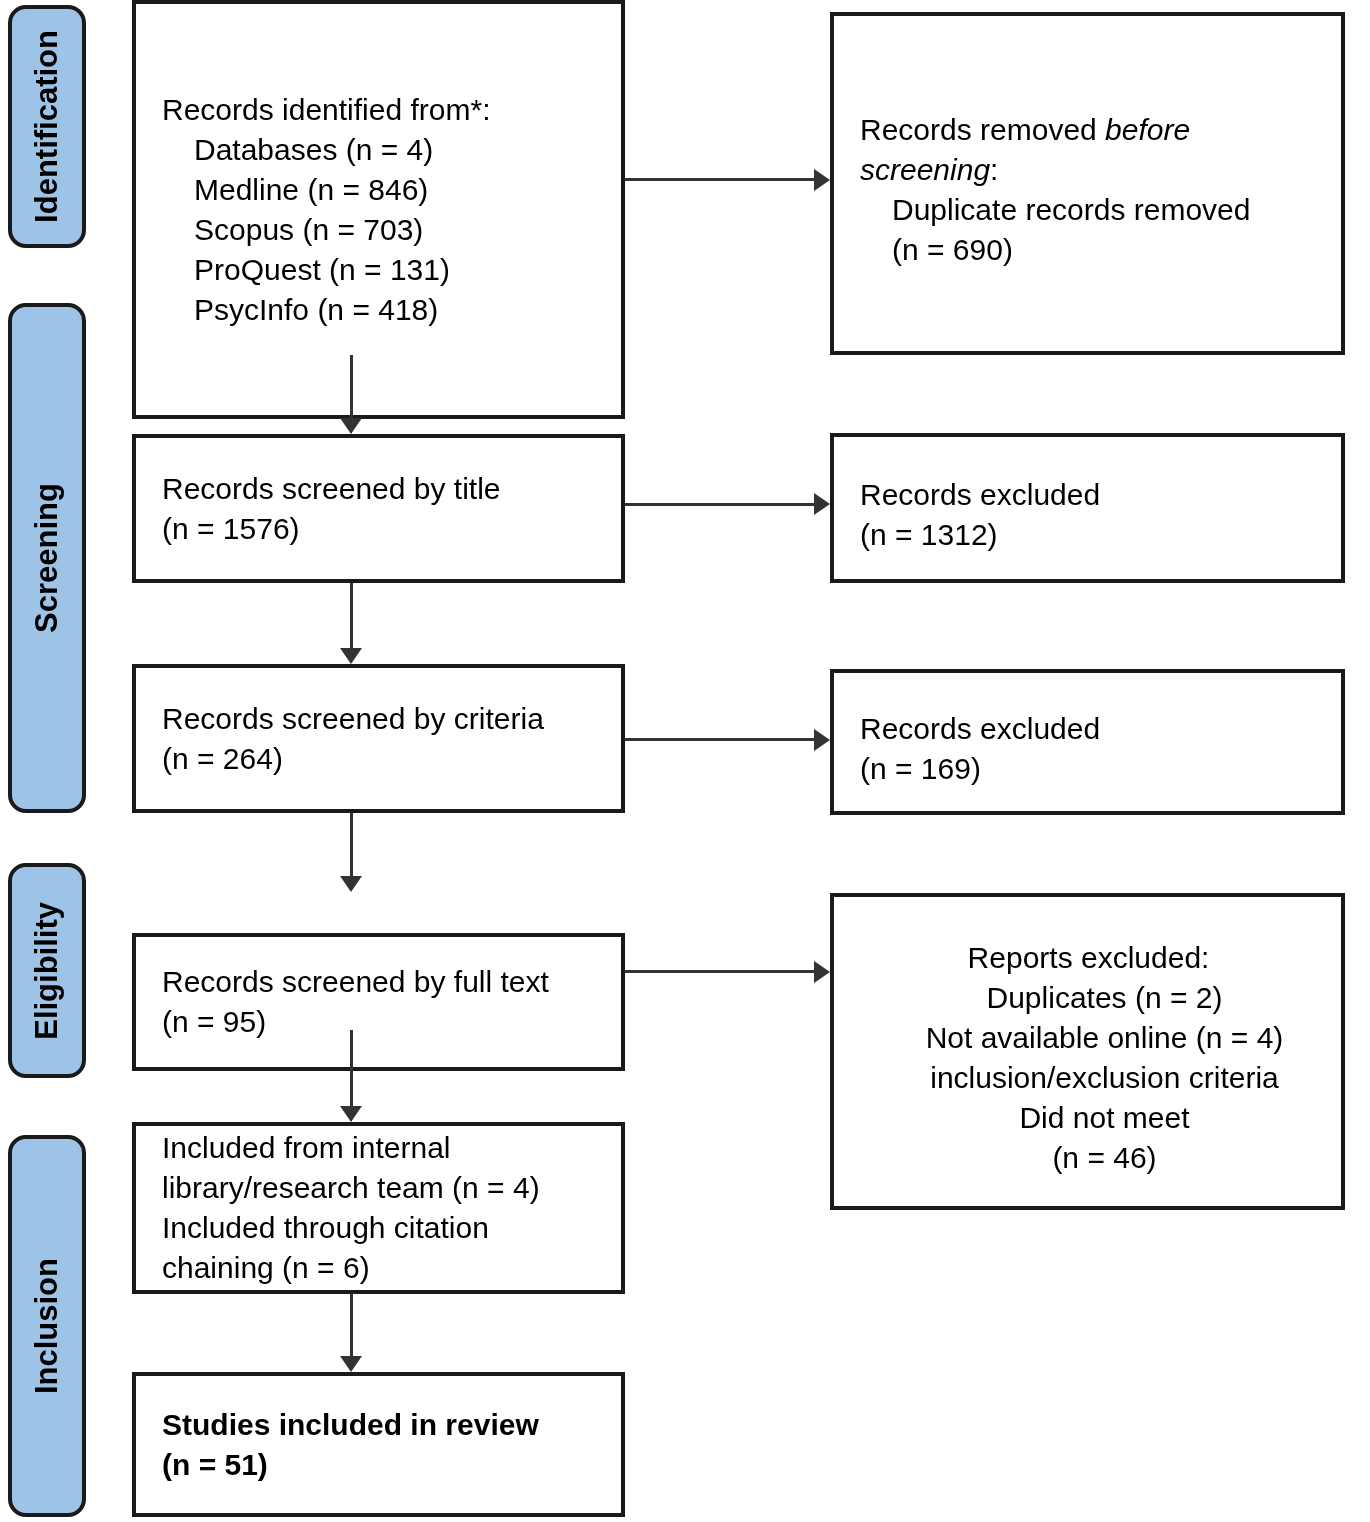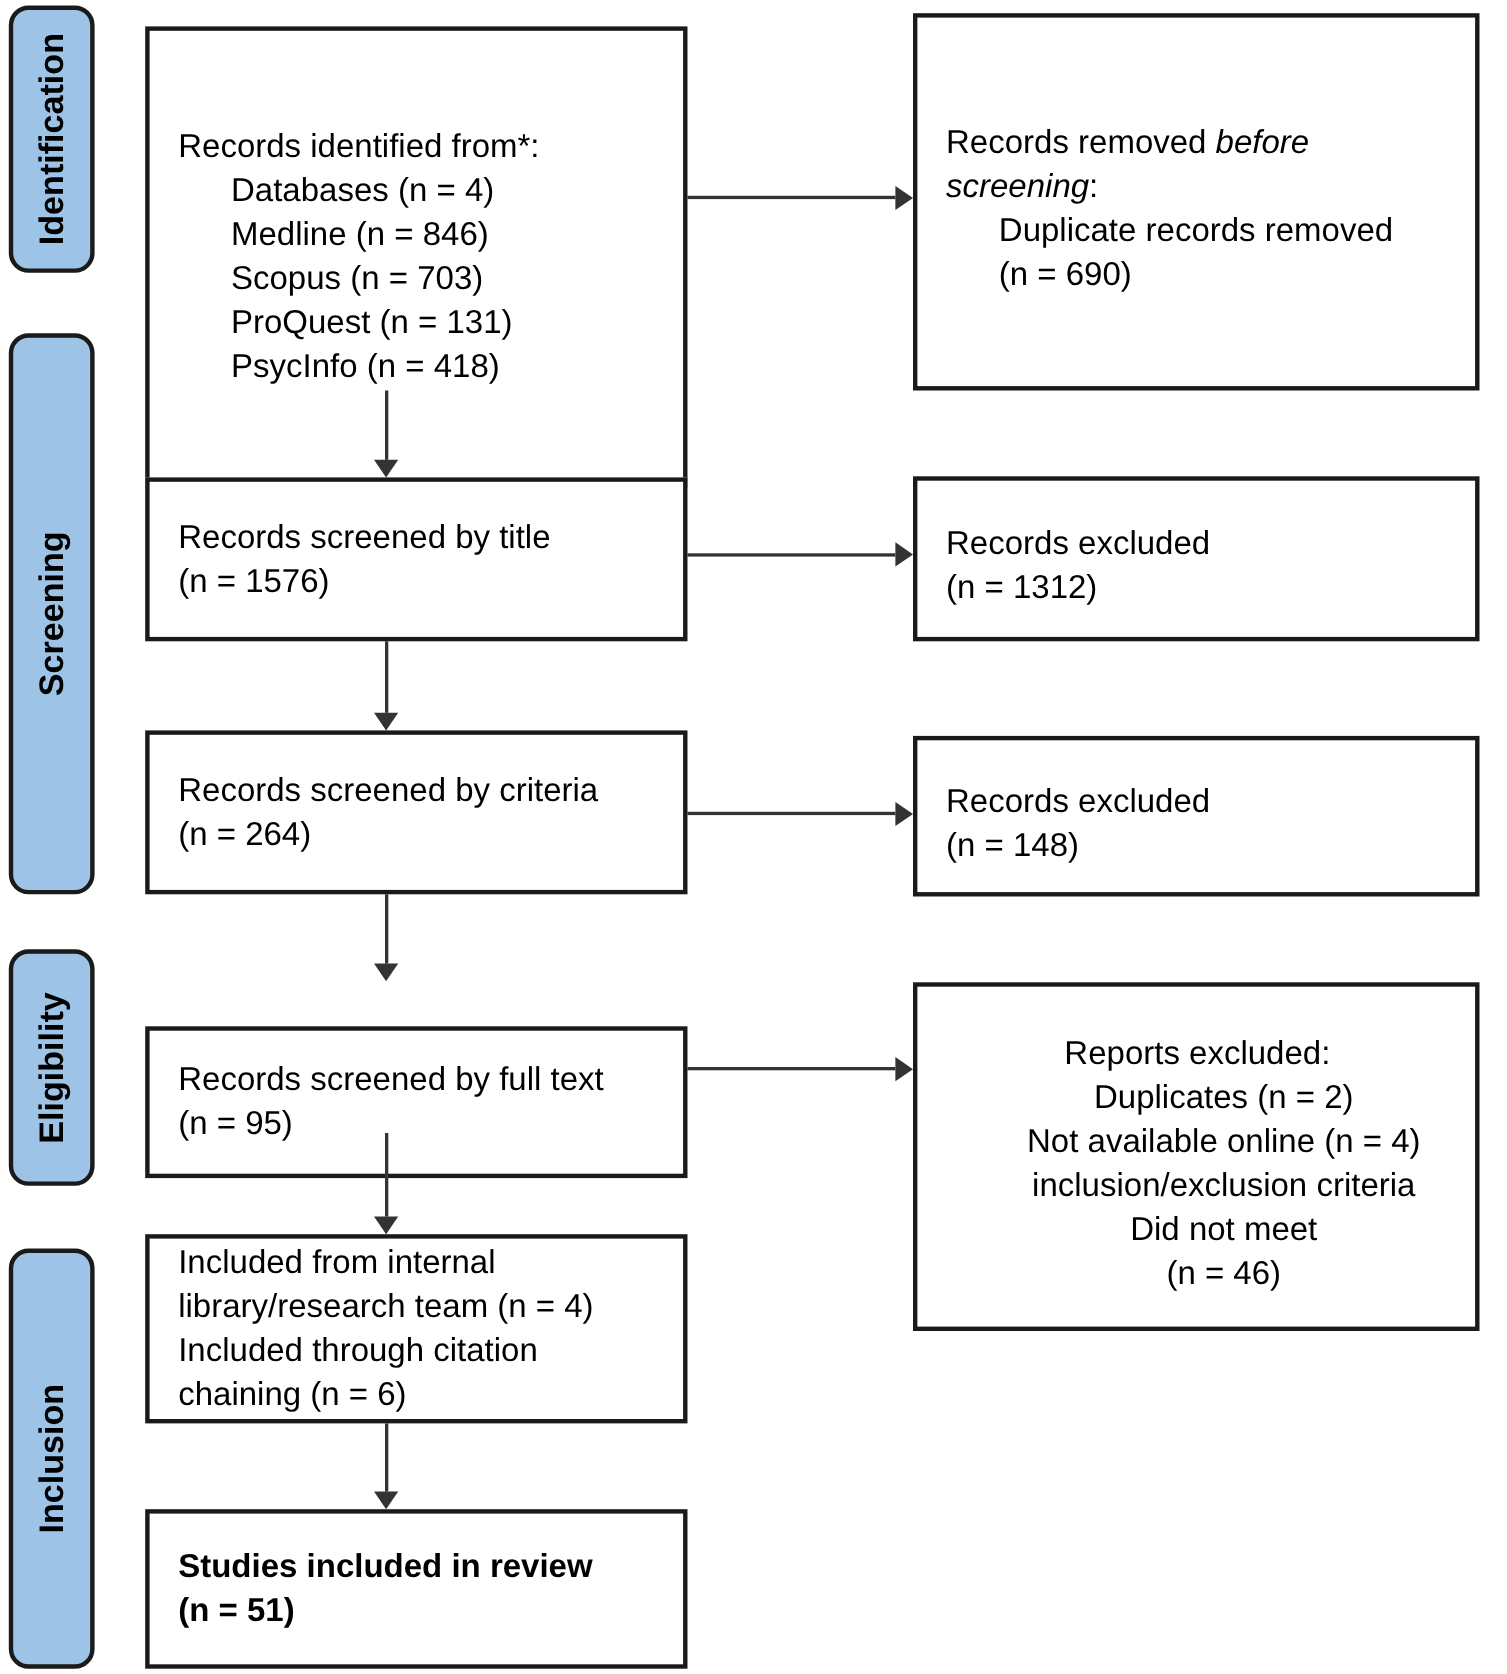--- a/index.html
+++ b/index.html
@@ -24,21 +24,21 @@
     font-weight:bold;font-size:31px;white-space:nowrap;
   }
   .box{
     position:absolute;box-sizing:border-box;background:#ffffff;
     border:4px solid var(--line);
     display:flex;flex-direction:column;justify-content:center;
     font-size:30px;line-height:40px;
   }
   .box.lcol{left:132px;width:493px;padding:12px 18px 12px 26px;}
   .box.rcol{left:830px;width:515px;padding:25px 24px 12px 26px;}
-  .indent{margin-left:48px;}
+  .indent{margin-left:32px;}
   .vline{position:absolute;width:3px;background:var(--arrow);left:350px;}
   .hline{position:absolute;height:3px;background:var(--arrow);left:625px;width:189px;}
   .head-down{
     position:absolute;width:0;height:0;left:340px;
     border-left:11px solid transparent;border-right:11px solid transparent;
     border-top:16px solid var(--arrow);
   }
   .head-right{
     position:absolute;width:0;height:0;left:814px;
     border-top:11px solid transparent;border-bottom:11px solid transparent;
@@ -57,21 +57,21 @@
   <div class="stage-tab" style="top:303px;height:510px;">
     <span class="vtext">Screening</span>
   </div>
   <div class="stage-tab" style="top:863px;height:215px;">
     <span class="vtext">Eligibility</span>
   </div>
   <div class="stage-tab" style="top:1135px;height:382px;">
     <span class="vtext">Inclusion</span>
   </div>
 
-  <div class="box lcol" style="top:24px;height:419px;">
+  <div class="box lcol" style="top:0;height:419px;">
     <div>Records identified from*:</div>
     <div class="indent">Databases (n = 4)</div>
     <div class="indent">Medline (n = 846)</div>
     <div class="indent">Scopus (n = 703)</div>
     <div class="indent">ProQuest (n = 131)</div>
     <div class="indent">PsycInfo (n = 418)</div>
   </div>
 
   <div class="box lcol" style="top:434px;height:149px;">
     <div>Records screened by title</div>
@@ -106,21 +106,21 @@
     <div class="indent">(n = 690)</div>
   </div>
 
   <div class="box rcol" style="top:433px;height:150px;">
     <div>Records excluded</div>
     <div>(n = 1312)</div>
   </div>
 
   <div class="box rcol" style="top:669px;height:146px;">
     <div>Records excluded</div>
-    <div>(n = 148)</div>
+    <div>(n = 169)</div>
   </div>
 
   <div class="box rcol" style="top:893px;height:317px;align-items:center;">
     <div>Reports excluded:</div>
     <div class="indent">Duplicates (n = 2)</div>
     <div class="indent">Not available online (n = 4)</div>
     <div class="indent">inclusion/exclusion criteria</div>
     <div class="indent">Did not meet</div>
     <div class="indent">(n = 46)</div>
   </div>

